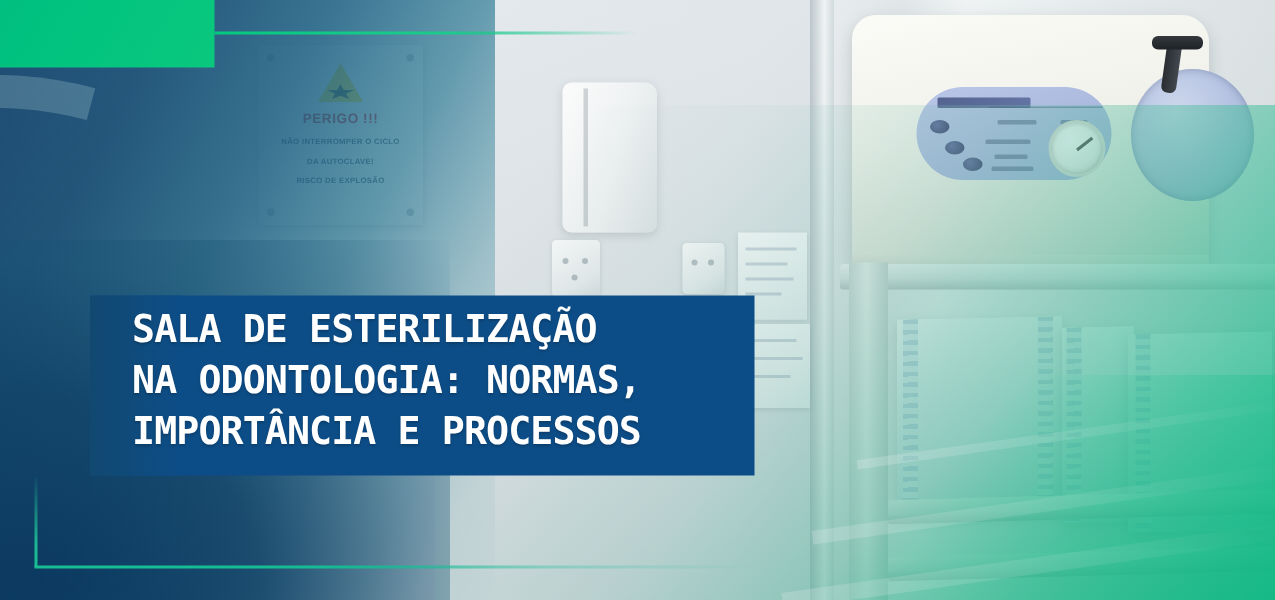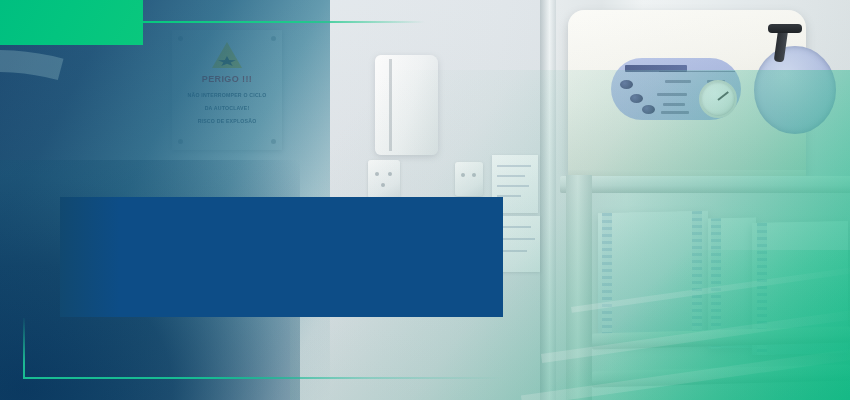--- a/index.html
+++ b/index.html
@@ -410,14 +410,17 @@
   <div class="vignette"></div>
 
   <div class="green-block"></div>
   <div class="green-rule"></div>
   <div class="frame-v"></div>
   <div class="frame-h"></div>
 
   <div class="title-box">
     <span class="fade"></span>
   </div>
+  <div class="title">SALA DE ESTERILIZAÇÃO
+NA ODONTOLOGIA: NORMAS,
+IMPORTÂNCIA E PROCESSOS</div>
 
 </div>
 
 </body></html>

